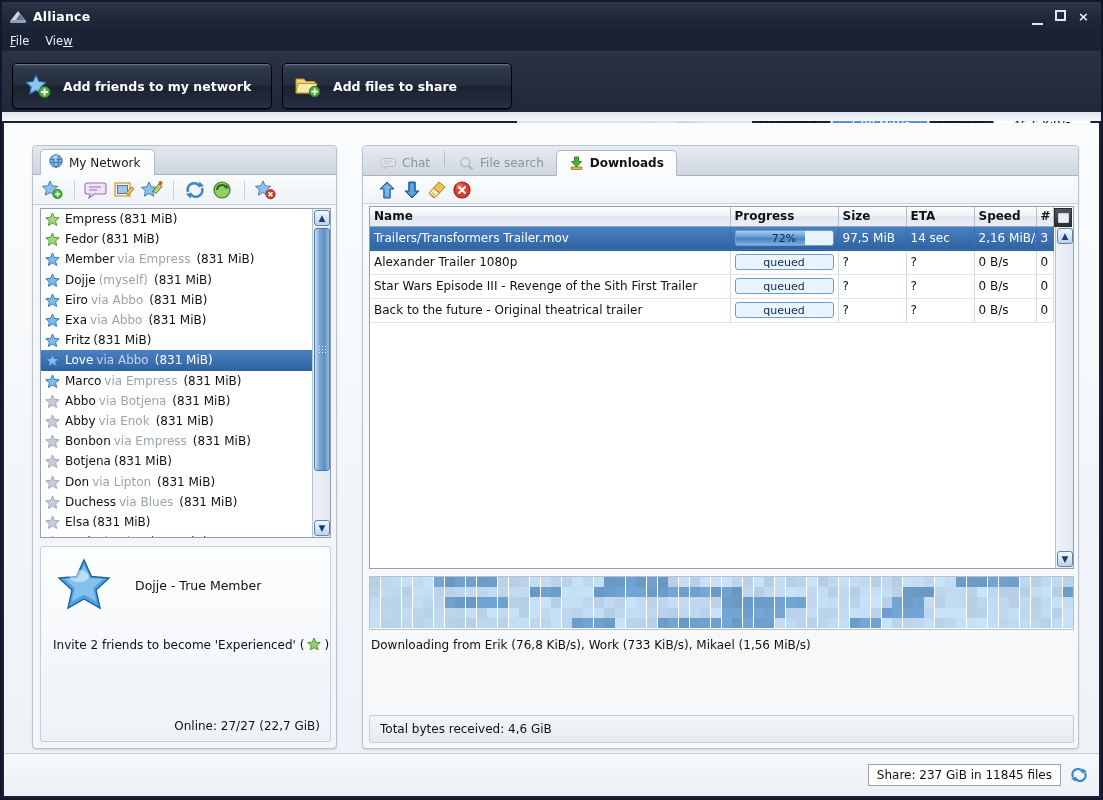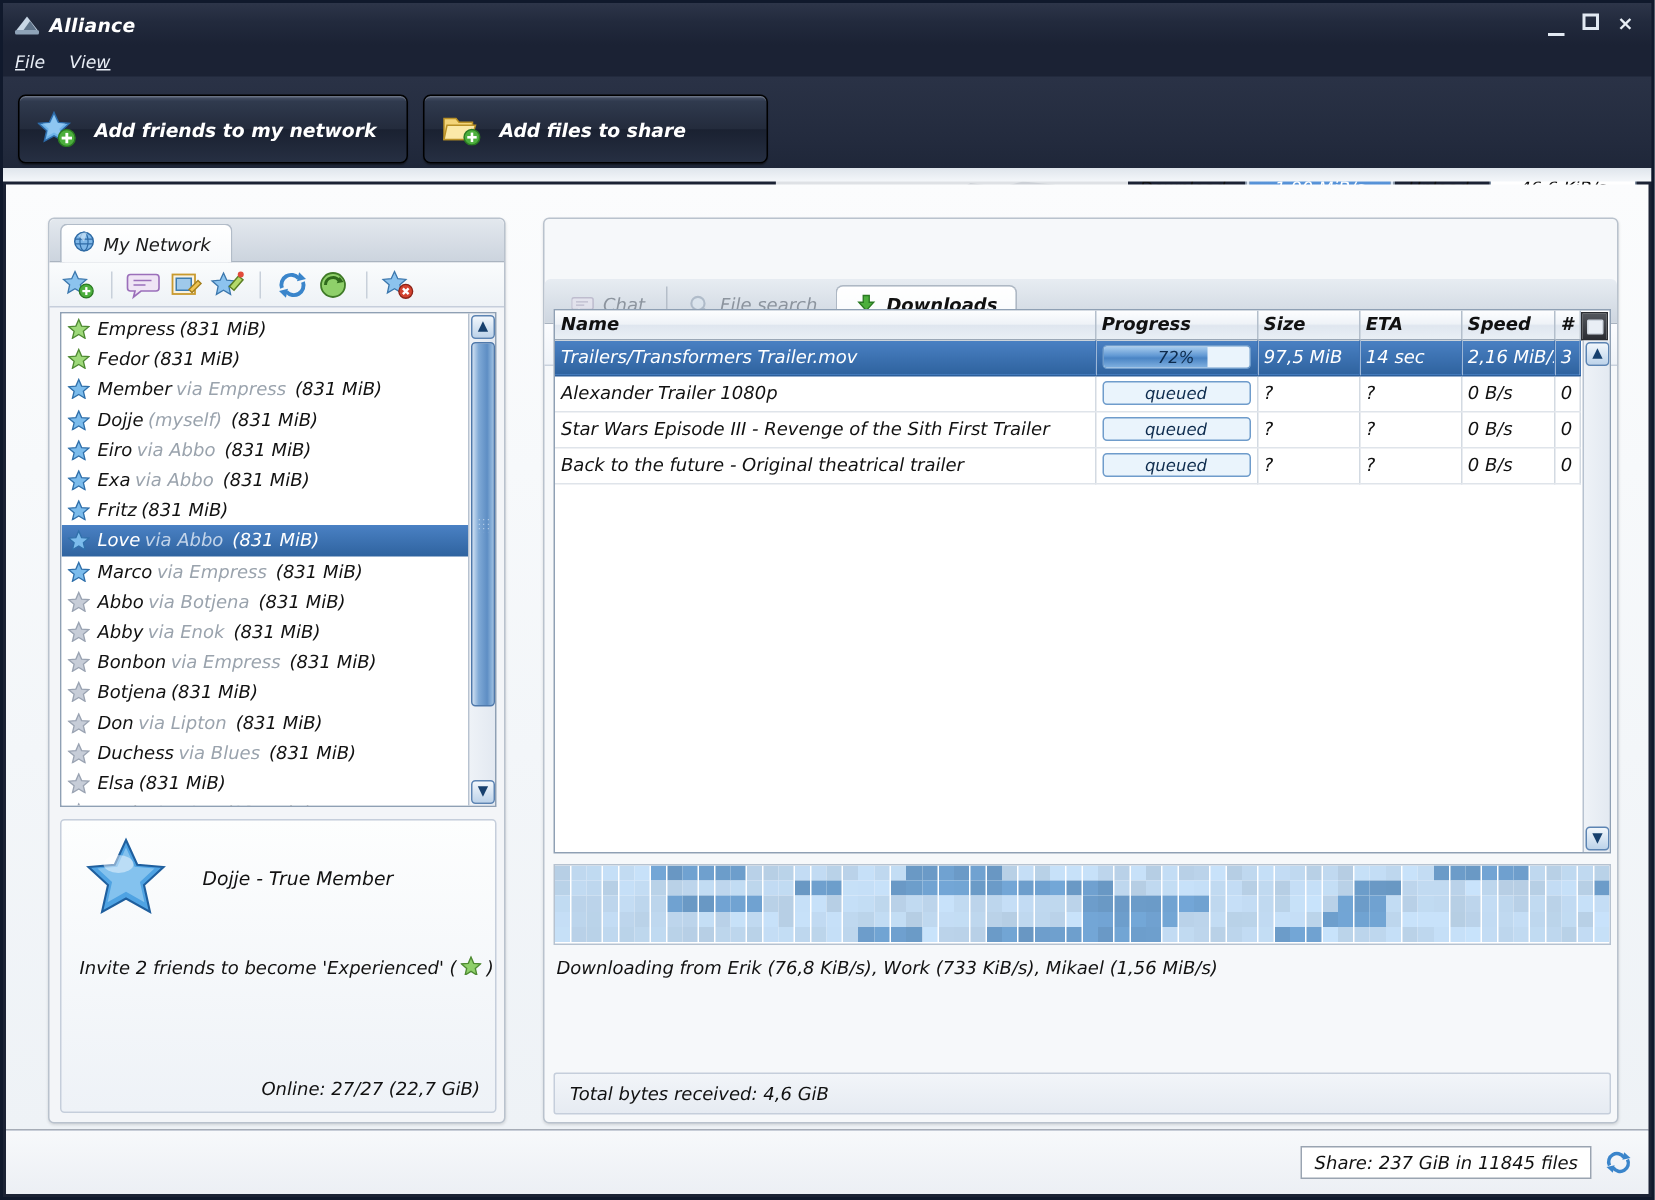--- a/index.html
+++ b/index.html
@@ -11,21 +11,20 @@
     font-size: 12px;
   }
 
   
   #window {
     position: relative;
     width: 1103px; height: 800px;
     background: #1b2234;
     border: 2px solid #10192c;
     overflow: hidden;
-    font-style: italic;
   }
 
   
   #titlebar {
     position: absolute; left: 0; top: 0; right: 0; height: 28px;
     background: linear-gradient(180deg,#2d3549 0%,#222a3d 45%,#1b2234 100%);
     display: flex; align-items: center;
   }
   #titlebar .app-icon {
     width: 16px; height: 16px; margin-left: 8px; margin-right: 7px;
@@ -231,21 +230,21 @@
     position: absolute; left: 358px; top: 22px; width: 717px; height: 604px;
     background: #f6f8fa;
     border: 1px solid #b9c2cd; border-radius: 4px;
     box-shadow: 0 1px 2px rgba(0,0,0,.12);
   }
   #rp-tabs {
     position: relative; height: 30px;
     background: linear-gradient(180deg,#e7ecf2,#ced6e0);
     border-bottom: 1px solid #a9b3c0;
     border-radius: 4px 4px 0 0;
-    display: flex; align-items: flex-end; padding-left: 6px; margin-top: 40px;
+    display: flex; align-items: flex-end; padding-left: 6px;
   }
   .rtab {
     height: 26px; display: flex; align-items: center; gap: 6px;
     padding: 0 12px; font-size: 12px; color: #8c949e;
     border-radius: 5px 5px 0 0; position: relative; top: 1px;
   }
   .rtab.active {
     background: linear-gradient(180deg,#ffffff,#f8fafc);
     border: 1px solid #aeb8c4; border-bottom: 1px solid #f8fafc;
     color: #111; font-weight: bold;

